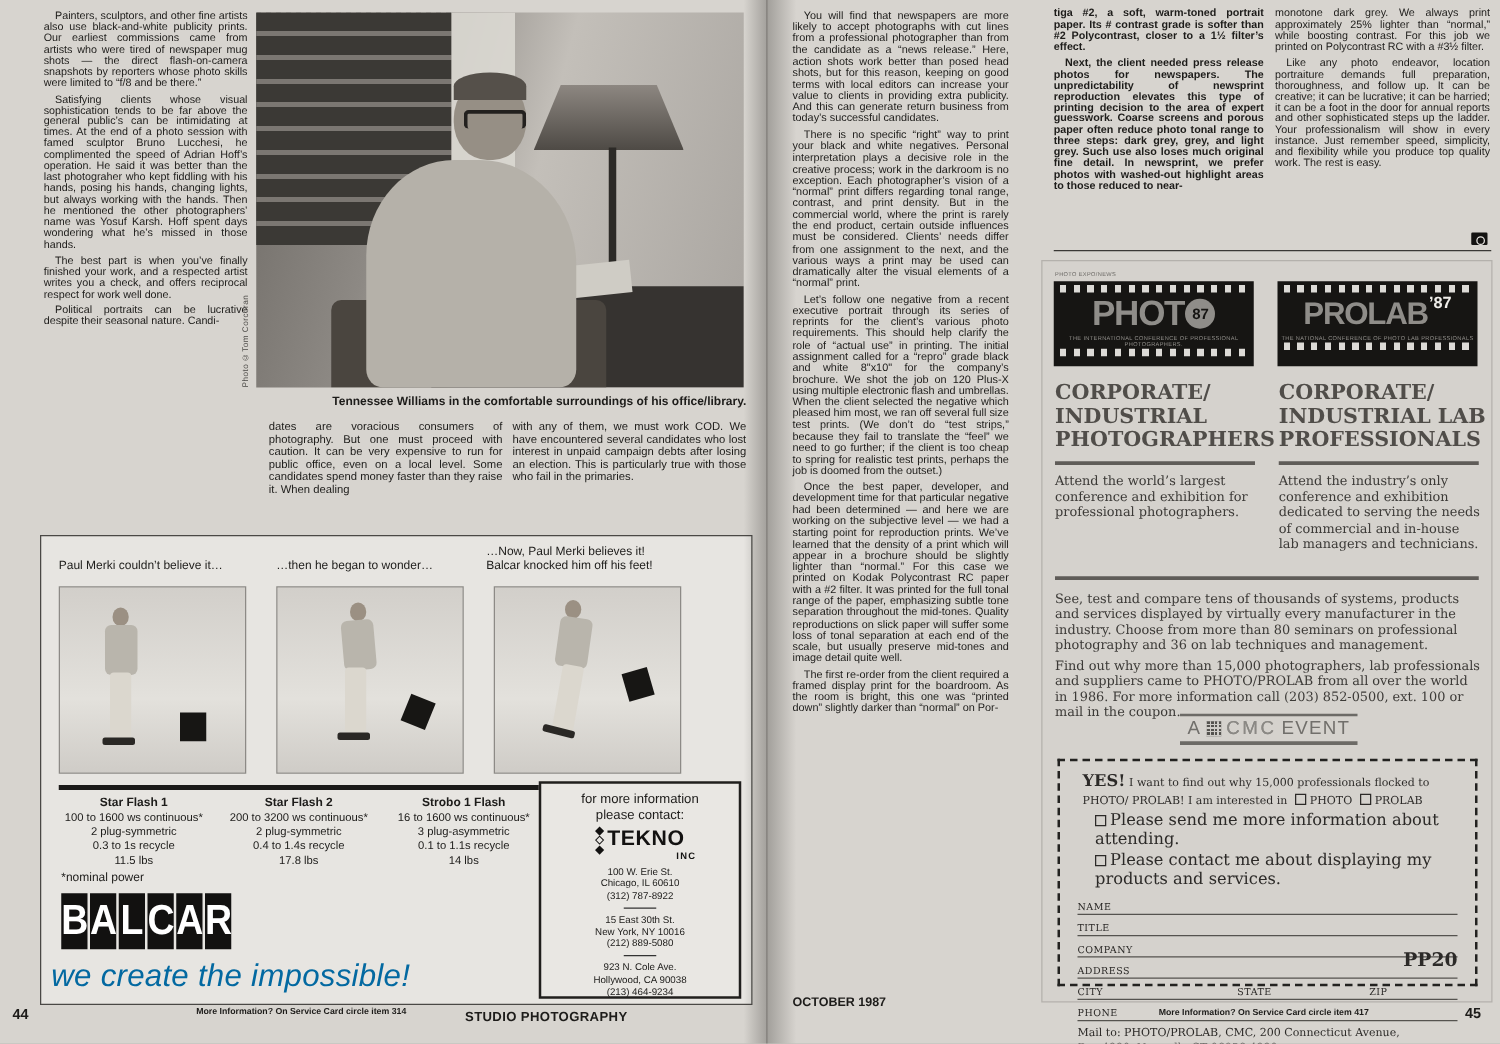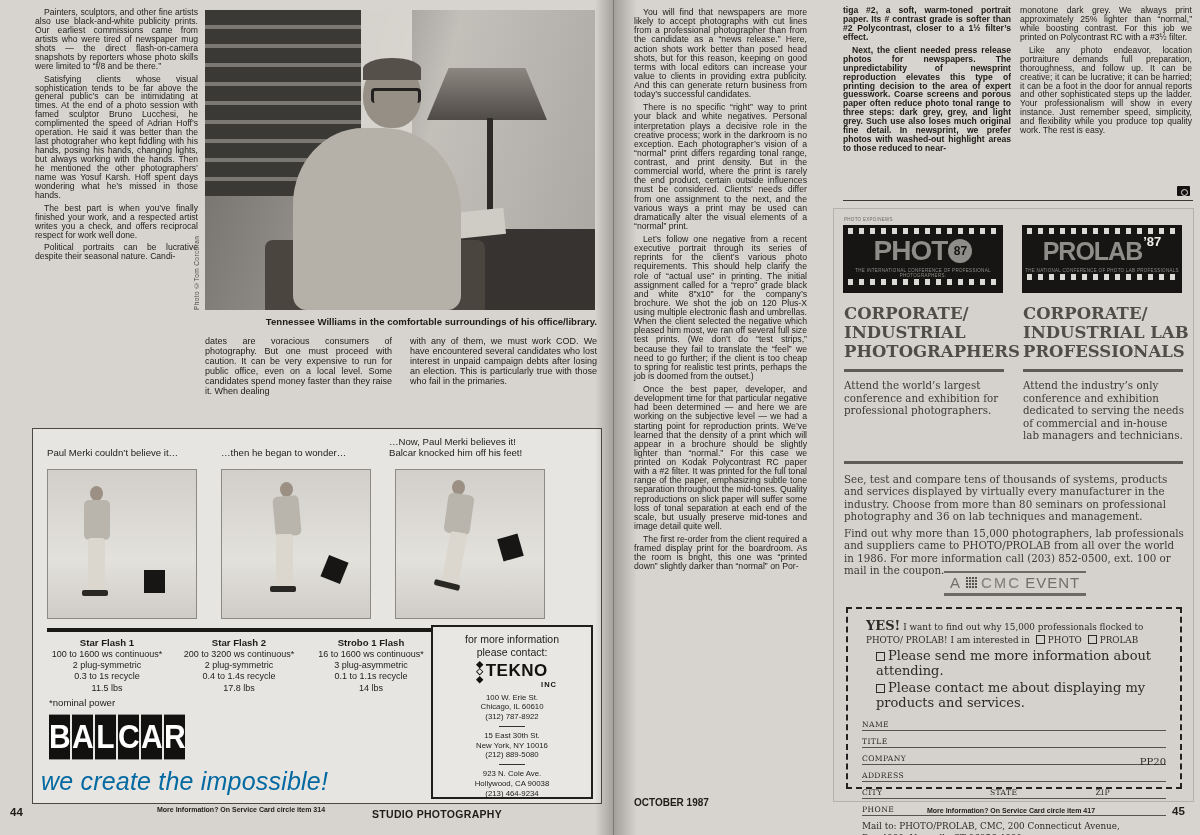--- a/index.html
+++ b/index.html
@@ -27,21 +27,21 @@
   .tw-paper{position:absolute;right:90px;bottom:70px;width:120px;height:26px;background:#cfccc5;transform:rotate(-6deg);}
   .tw-body{position:absolute;left:88px;top:118px;width:168px;height:182px;background:#b5b1a9;border-radius:42% 46% 8% 8%;}
   .tw-head{position:absolute;left:158px;top:52px;width:58px;height:66px;background:#968f85;border-radius:50% 50% 46% 46%;}
   .tw-hair{position:absolute;left:158px;top:48px;width:58px;height:22px;background:#55504a;border-radius:50% 50% 0 0;}
   .tw-glasses{position:absolute;left:166px;top:78px;width:44px;height:12px;border-top:3px solid #23211f;
     border-left:3px solid #23211f;border-right:3px solid #23211f;border-radius:4px;}
   .tw-chair{position:absolute;left:60px;bottom:0;width:220px;height:70px;background:#4a453f;border-radius:8px 8px 0 0;}
   .photo-credit{position:absolute;left:193px;top:150px;height:160px;writing-mode:vertical-rl;
     transform:rotate(180deg);font-size:6.5px;color:#4c4a47;letter-spacing:.4px;}
   .caption{position:absolute;left:205px;top:316px;width:392px;font-weight:bold;font-size:9.6px;text-align:right;}
-  .cA{left:205px;top:336px;width:187px;font-size:9px;line-height:1.12;}
+  .cA{left:215px;top:336px;width:187px;font-size:9px;line-height:1.12;}
   .cB{left:410px;top:336px;width:187px;font-size:9px;line-height:1.12;}
   
   .balcar{position:absolute;left:32px;top:428px;width:568px;height:374px;background:#e7e5e1;
     border:1.5px solid #4a4845;}
   .bp-cap{position:absolute;font-size:9.6px;line-height:1.15;white-space:pre-line;}
   .bp{position:absolute;width:148px;height:148px;background:linear-gradient(#d2cfca,#e3e1dc 60%,#cfccc7);
     border:1px solid #8d8a86;}
   .fg-head{position:absolute;width:13px;height:15px;background:#9b9083;border-radius:50%;}
   .fg-shirt{position:absolute;width:26px;height:40px;background:#b9b5ac;border-radius:5px;}
   .fg-pants{position:absolute;width:17px;height:52px;background:#dbd7ce;border-radius:3px;}
@@ -105,21 +105,21 @@
     font-family:"DejaVu Serif",serif;color:#2c2a28;background:transparent;}
   .cp-line1{margin:8px 12px 0 18px;font-size:8.8px;line-height:1.35;}
   .cp-yes{font-weight:bold;font-size:13px;margin-right:3px;}
   .cb{display:inline-block;width:7px;height:7px;border:1px solid #2c2a28;vertical-align:-1px;margin:0 3px 0 6px;}
   .cp-check{margin:2px 12px 0 28px;font-size:13px;}
   .cp-field{position:relative;margin:0 14px;border-bottom:1px solid #55534f;font-size:7.6px;
     letter-spacing:.4px;height:16px;display:flex;align-items:flex-end;gap:4px;}
   .cp-field span{padding-bottom:1px;}
   .sp1{flex:1;} .spS{width:70px;} .spZ{width:52px;}
   .cp-mail{position:relative;margin:5px 14px 0 14px;font-size:8.8px;line-height:1.3;white-space:pre-line;}
-  .cp-code{position:absolute;right:14px;bottom:20px;font-weight:normal;font-size:10px;}
+  .cp-code{position:absolute;right:14px;bottom:10px;font-weight:bold;font-size:15px;}
   .end-icon{position:absolute;right:2px;bottom:2px;width:13px;height:10px;background:#141312;border-radius:1px;}
   .end-icon::after{content:"";position:absolute;left:4px;top:2.5px;width:5px;height:5px;border:1px solid #e8e6e2;border-radius:50%;}
 </style>
 </head>
 <body>
 
 <div class="spread">
 
   <div class="col c1">
     <p class="ind">Painters, sculptors, and other fine artists also use black-and-white publicity prints. Our earliest commissions came from artists who were tired of newspaper mug shots — the direct flash-on-camera snapshots by reporters whose photo skills were limited to “f/8 and be there.”</p>

